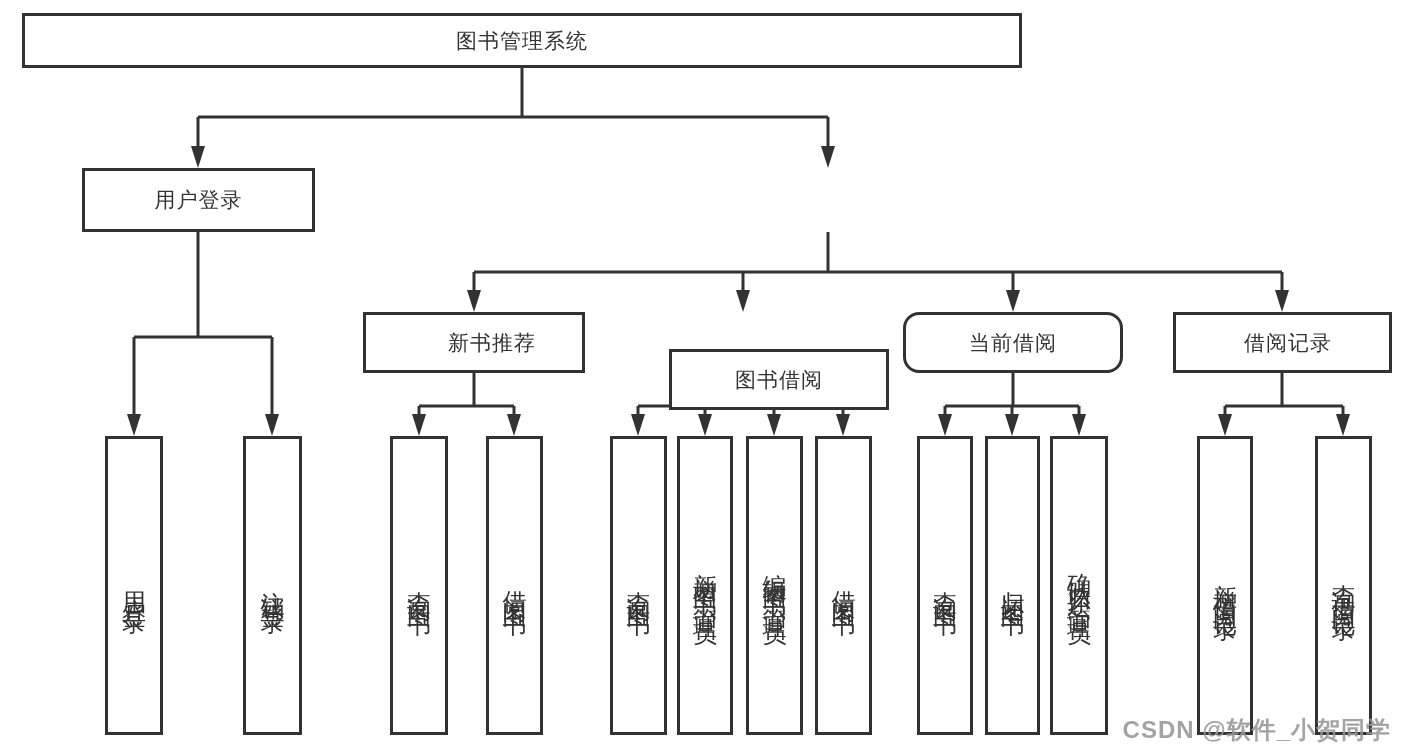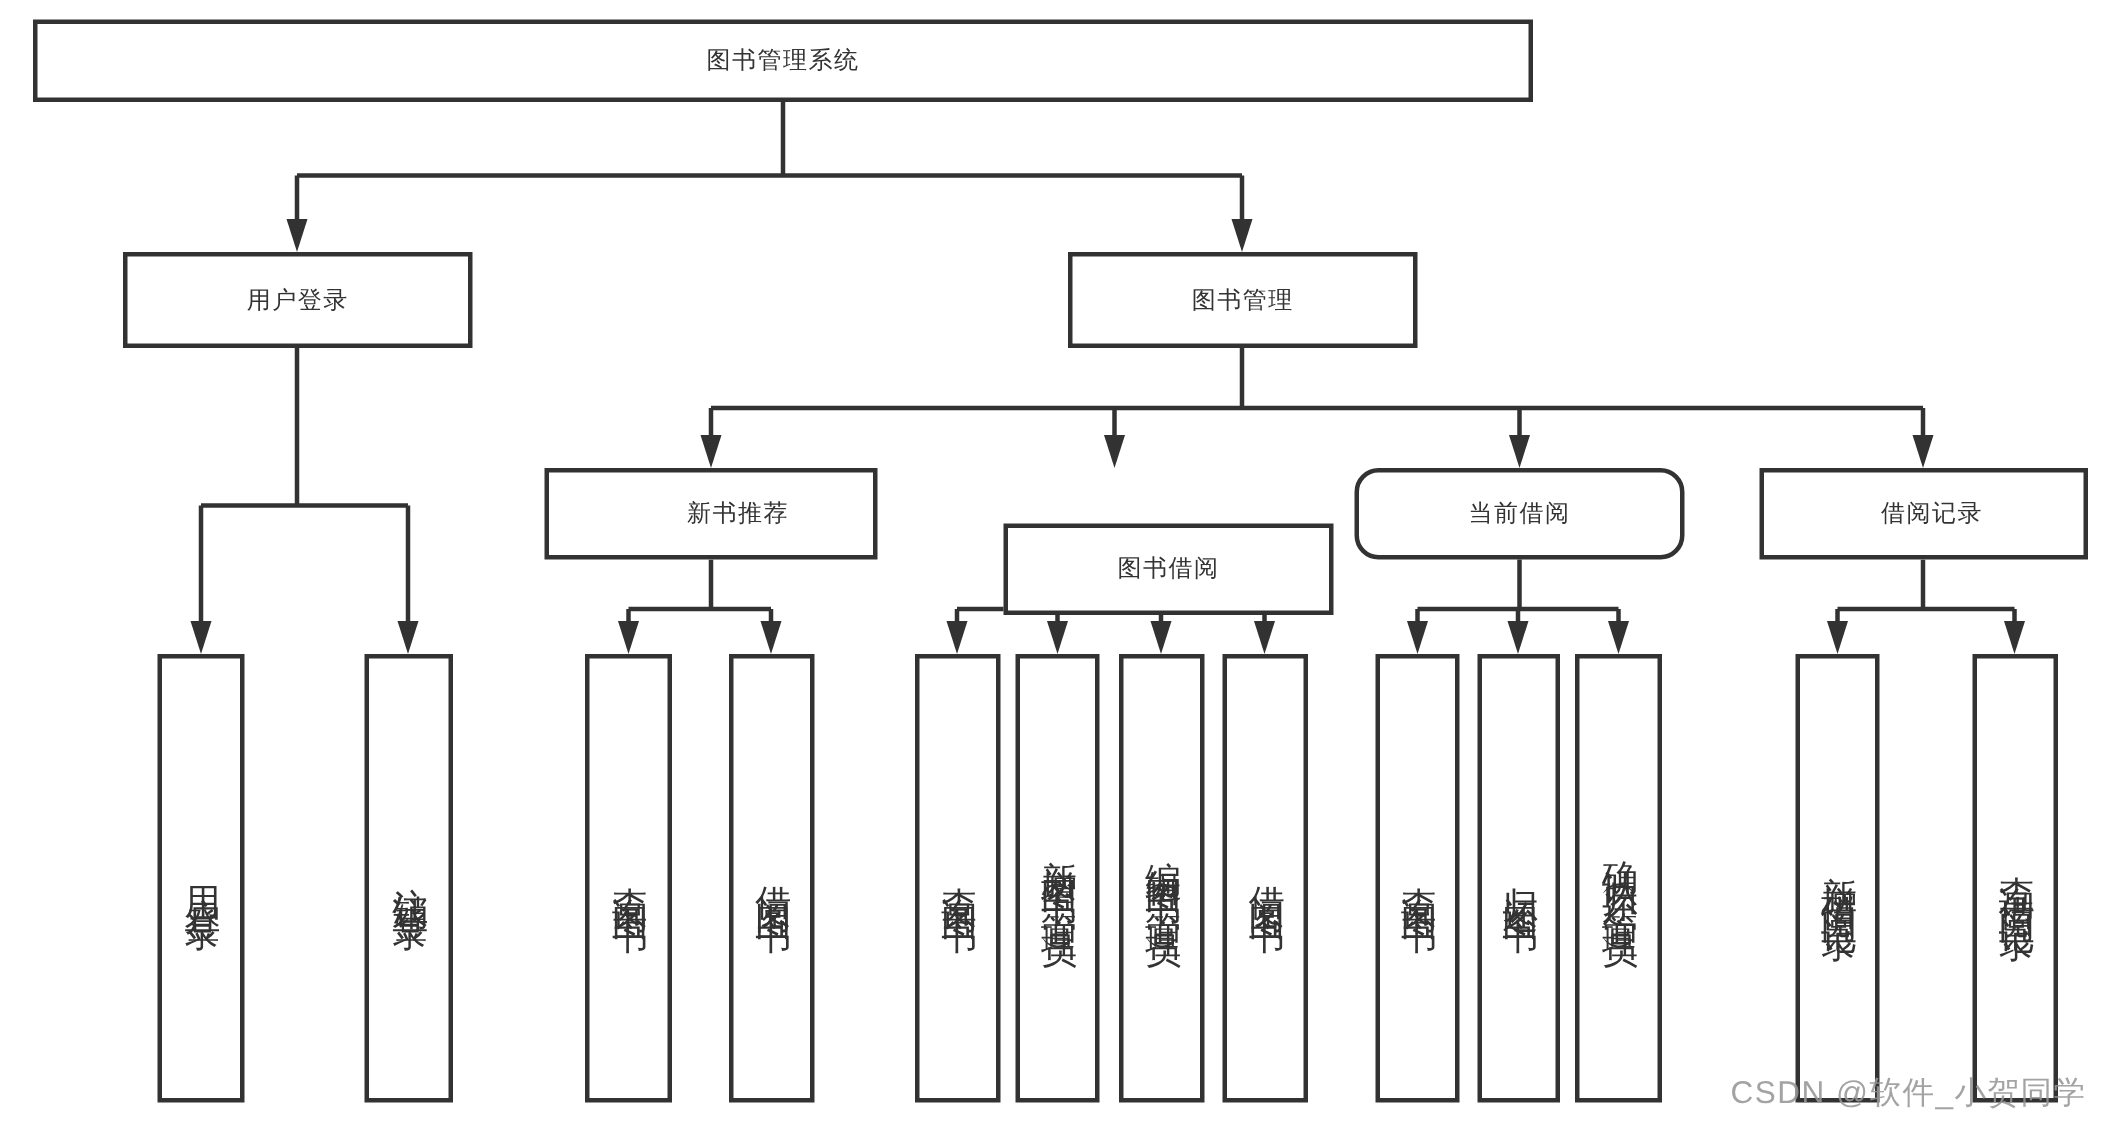--- a/index.html
+++ b/index.html
@@ -16,37 +16,38 @@
     position: absolute;
     box-sizing: border-box;
     border: 3px solid #323232;
     background: #ffffff;
     display: flex;
     align-items: center;
     justify-content: center;
     z-index: 1;
     color: #333333;
   }
-  .hbox { font-size: 16px; letter-spacing: 1px; }
+  .hbox { font-size: 21px; letter-spacing: 1px; }
   .vbox span {
     writing-mode: vertical-rl;
     text-orientation: upright;
     font-size: 24px;
     letter-spacing: 7px;
     line-height: 1;
     white-space: nowrap;
   }
   .watermark {
     position: absolute;
     right: 14px;
     top: 714px;
-    font-size: 21px;
+    font-size: 24px;
     color: rgba(150, 150, 150, 0.88);
     z-index: 3;
     letter-spacing: 1px;
+    font-weight: bold;
   }
 </style>
 </head>
 <body>
 
 <div class="canvas">
 
   <svg class="wires" width="1405" height="747" viewBox="0 0 1405 747">
     <g stroke="#323232" stroke-width="3" fill="none">
       <path d="M522 68 V117"></path>
@@ -127,23 +128,20 @@
     </g>
   </svg>
 
   <div class="node hbox" style="left:22px; top:13px; width:1000px; height:55px;">
     <span>图书管理系统</span>
   </div>
 
   <div class="node hbox" style="left:82px; top:168px; width:233px; height:64px;">
     <span>用户登录</span>
   </div>
-  <div class="node hbox" style="left:712px; top:168px; width:233px; height:64px;">
-    <span>图书管理</span>
-  </div>
 
   <div class="node hbox" style="left:363px; top:312px; width:222px; height:61px;padding-left:36px;">
     <span>新书推荐</span>
   </div>
   <div class="node hbox" style="left:669px; top:312px; width:220px; height:61px;margin-top:37px;">
     <span>图书借阅</span>
   </div>
   <div class="node hbox" style="left:903px; top:312px; width:220px; height:61px;border-radius:16px;">
     <span>当前借阅</span>
   </div>

